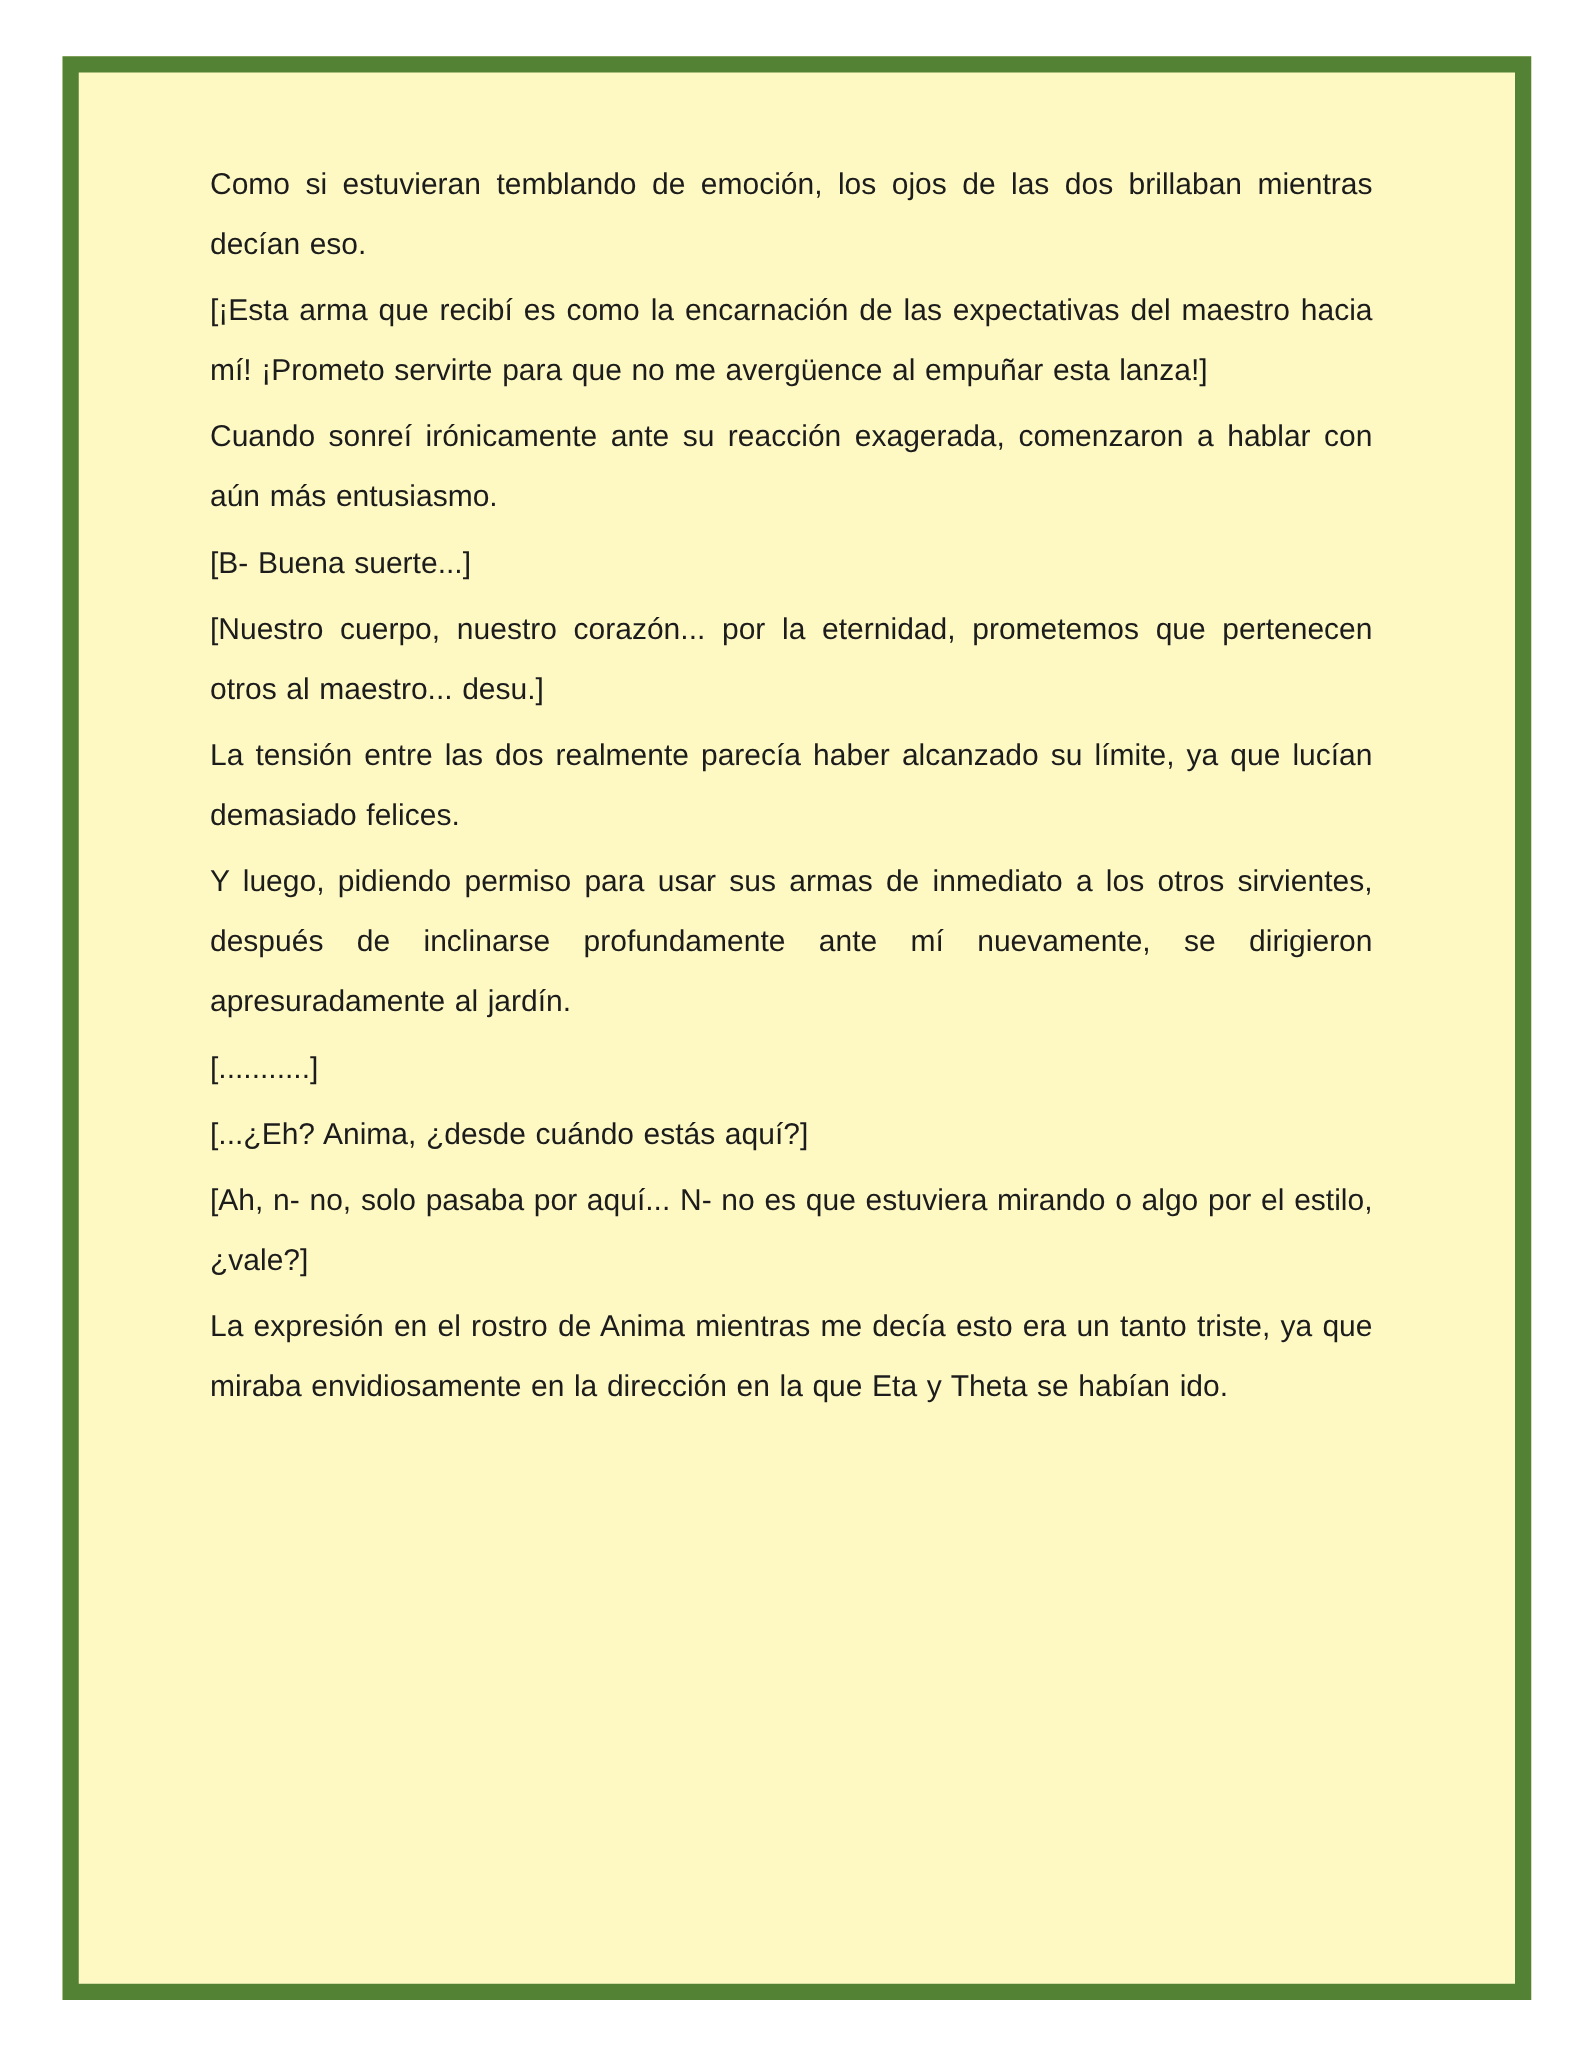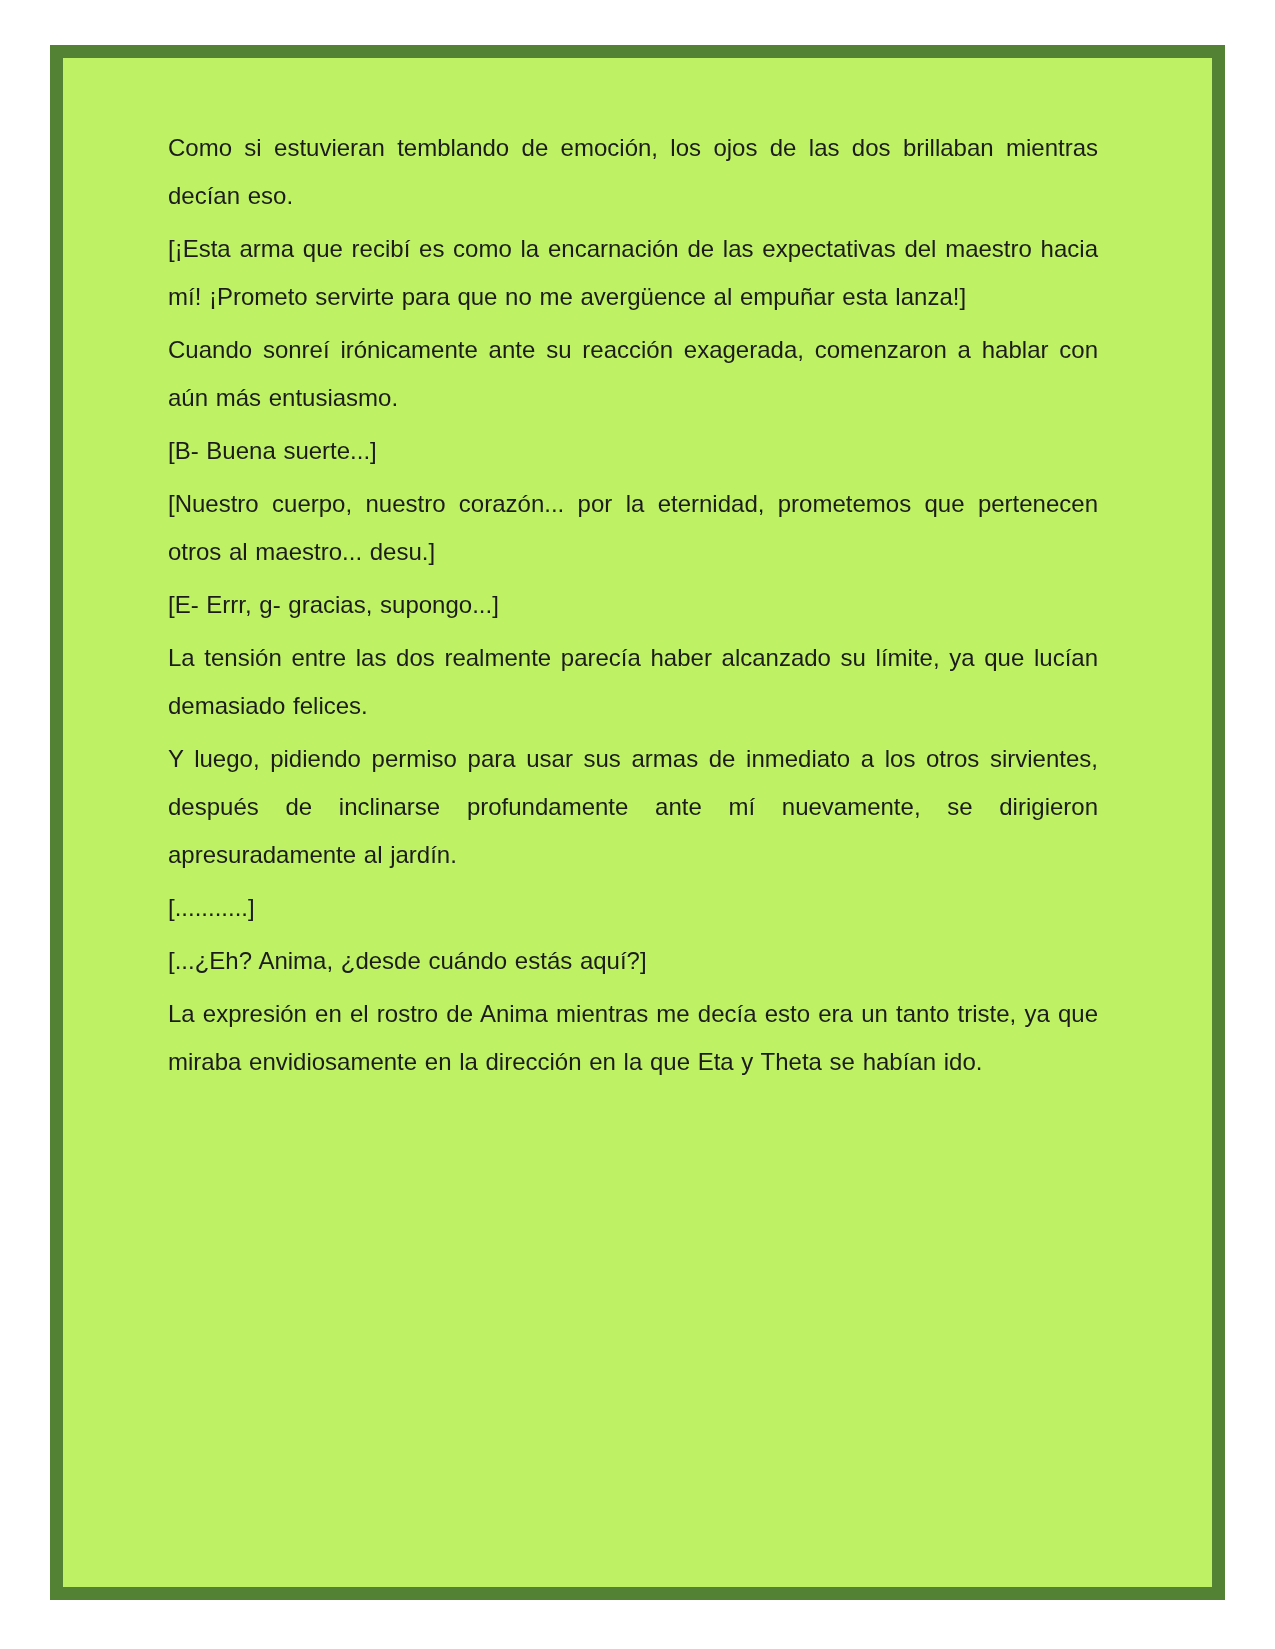--- a/index.html
+++ b/index.html
@@ -14,21 +14,21 @@
     font-family: "Liberation Sans", sans-serif;
   }
   .page-frame {
     position: absolute;
     left: 50px;
     top: 45px;
     width: 1175px;
     height: 1555px;
     box-sizing: border-box;
     border: 13px solid #548235;
-    background: #bef264;
+    background: #fef9c3;
   }
   .page-content {
     box-sizing: border-box;
     padding: 66px 114px 40px 105px;
   }
   .page-content p {
     margin: 0 0 5px 0;
     font-size: 24px;
     line-height: 48px;
     color: #1c1c1c;
@@ -39,20 +39,20 @@
 </head>
 <body>
 
 <div class="page-frame" style="border-color: rgb(84, 130, 53);">
   <div class="page-content">
     <p style="color: rgb(28, 28, 28);">Como si estuvieran temblando de emoción, los ojos de las dos brillaban mientras decían eso.</p>
     <p style="color: rgb(28, 28, 28);">[¡Esta arma que recibí es como la encarnación de las expectativas del maestro hacia mí! ¡Prometo servirte para que no me avergüence al empuñar esta lanza!]</p>
     <p style="color: rgb(28, 28, 28);">Cuando sonreí irónicamente ante su reacción exagerada, comenzaron a hablar con aún más entusiasmo.</p>
     <p style="color: rgb(28, 28, 28);">[B- Buena suerte...]</p>
     <p style="color: rgb(28, 28, 28);">[Nuestro cuerpo, nuestro corazón... por la eternidad, prometemos que pertenecen otros al maestro... desu.]</p>
-    <p style="color: rgb(28, 28, 28);">[E- Errr, g- gracias, supongo...]</p>
     <p style="color: rgb(28, 28, 28);">La tensión entre las dos realmente parecía haber alcanzado su límite, ya que lucían demasiado felices.</p>
     <p style="color: rgb(28, 28, 28);">Y luego, pidiendo permiso para usar sus armas de inmediato a los otros sirvientes, después de inclinarse profundamente ante mí nuevamente, se dirigieron apresuradamente al jardín.</p>
     <p style="color: rgb(28, 28, 28);">[...........]</p>
     <p style="color: rgb(28, 28, 28);">[...¿Eh? Anima, ¿desde cuándo estás aquí?]</p>
+    <p style="color: rgb(28, 28, 28);">[Ah, n- no, solo pasaba por aquí... N- no es que estuviera mirando o algo por el estilo, ¿vale?]</p>
     <p style="color: rgb(28, 28, 28);">La expresión en el rostro de Anima mientras me decía esto era un tanto triste, ya que miraba envidiosamente en la dirección en la que Eta y Theta se habían ido.</p>
   </div>
 </div>
 
 </body></html>

